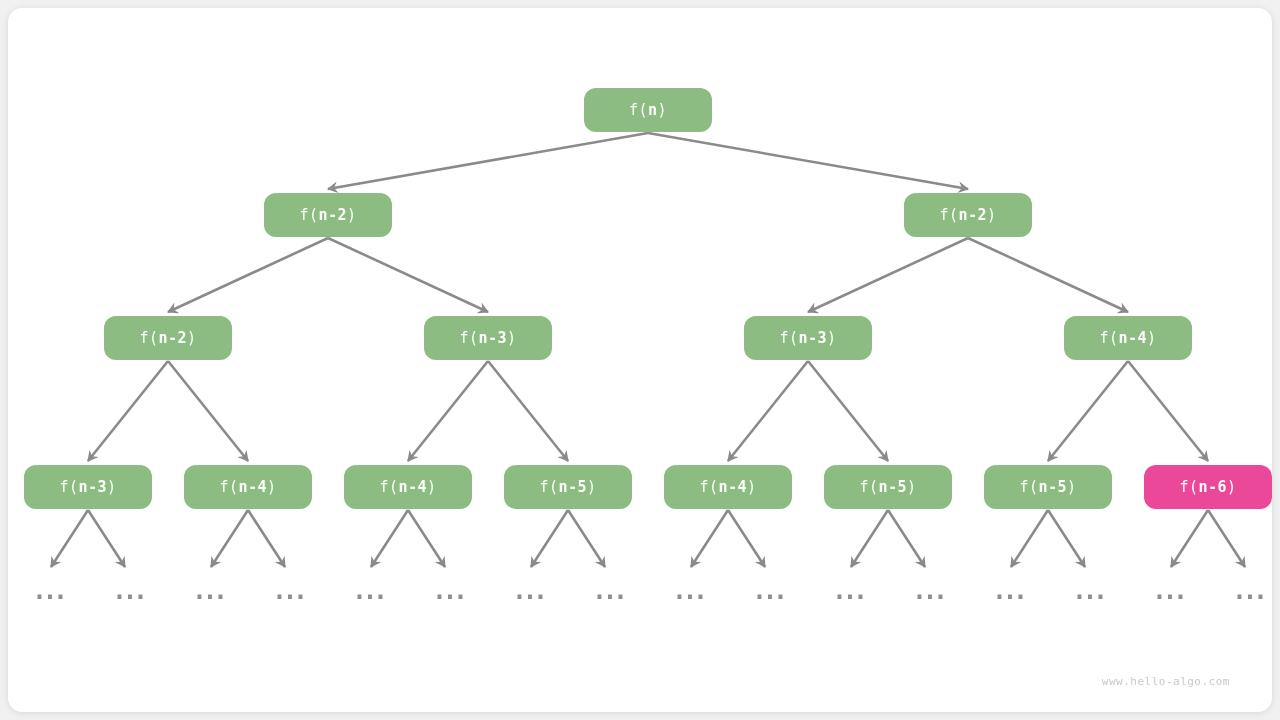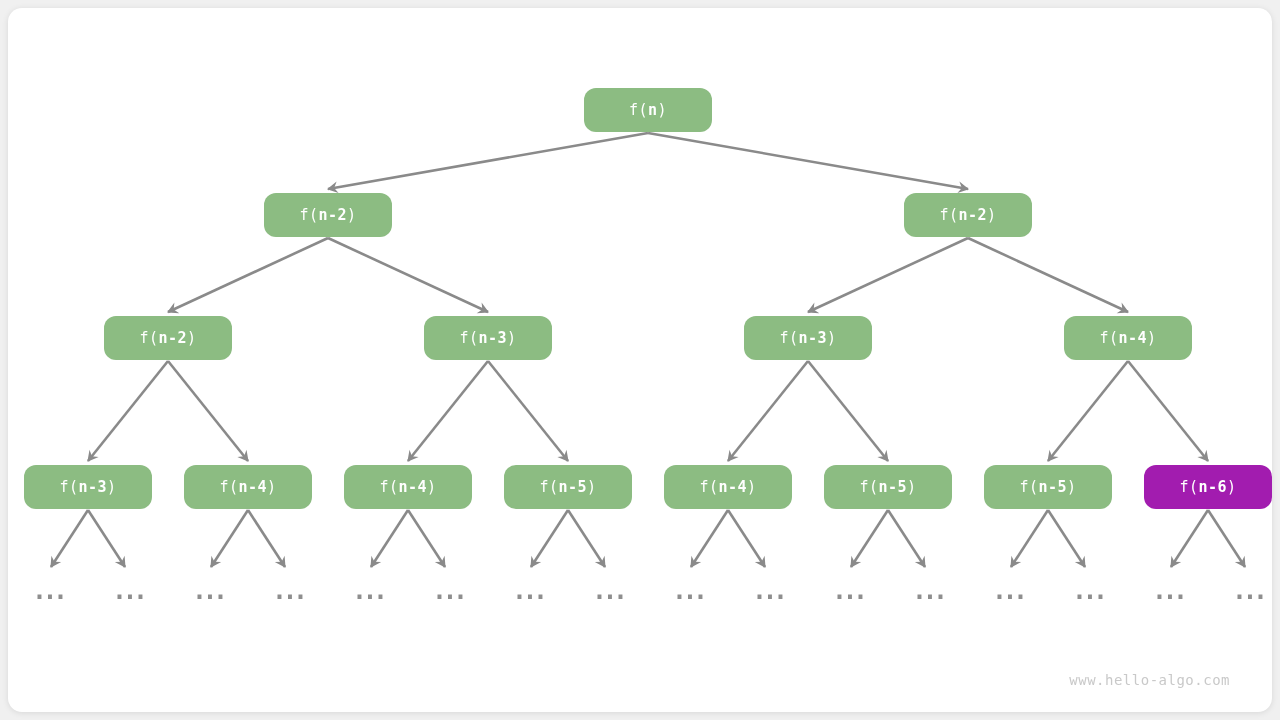--- a/index.html
+++ b/index.html
@@ -44,21 +44,21 @@
     white-space: nowrap;
     letter-spacing: 0.5px;
   }
   .node .core { font-weight: bold; }
   .node .paren { font-weight: normal; }
 
   .watermark {
     position: absolute;
     right: 42px;
     bottom: 24px;
-    font-size: 14px;
+    font-size: 11px;
     color: #c9c9c9;
     letter-spacing: 0.5px;
   }
 </style>
 </head>
 <body>
 
 <div class="card">
   <svg id="edges-svg" viewBox="0 0 1280 720" xmlns="http://www.w3.org/2000/svg">
     <defs>
@@ -126,17 +126,17 @@
       <div class="node" style="left: 416px; top: 308px; background: rgb(140, 188, 130); color: rgb(255, 255, 255);"><span class="paren">f(</span><span class="core">n-3</span><span class="paren">)</span></div>
       <div class="node" style="left: 736px; top: 308px; background: rgb(140, 188, 130); color: rgb(255, 255, 255);"><span class="paren">f(</span><span class="core">n-3</span><span class="paren">)</span></div>
       <div class="node" style="left: 1056px; top: 308px; background: rgb(140, 188, 130); color: rgb(255, 255, 255);"><span class="paren">f(</span><span class="core">n-4</span><span class="paren">)</span></div>
       <div class="node" style="left: 16px; top: 457px; background: rgb(140, 188, 130); color: rgb(255, 255, 255);"><span class="paren">f(</span><span class="core">n-3</span><span class="paren">)</span></div>
       <div class="node" style="left: 176px; top: 457px; background: rgb(140, 188, 130); color: rgb(255, 255, 255);"><span class="paren">f(</span><span class="core">n-4</span><span class="paren">)</span></div>
       <div class="node" style="left: 336px; top: 457px; background: rgb(140, 188, 130); color: rgb(255, 255, 255);"><span class="paren">f(</span><span class="core">n-4</span><span class="paren">)</span></div>
       <div class="node" style="left: 496px; top: 457px; background: rgb(140, 188, 130); color: rgb(255, 255, 255);"><span class="paren">f(</span><span class="core">n-5</span><span class="paren">)</span></div>
       <div class="node" style="left: 656px; top: 457px; background: rgb(140, 188, 130); color: rgb(255, 255, 255);"><span class="paren">f(</span><span class="core">n-4</span><span class="paren">)</span></div>
       <div class="node" style="left: 816px; top: 457px; background: rgb(140, 188, 130); color: rgb(255, 255, 255);"><span class="paren">f(</span><span class="core">n-5</span><span class="paren">)</span></div>
       <div class="node" style="left: 976px; top: 457px; background: rgb(140, 188, 130); color: rgb(255, 255, 255);"><span class="paren">f(</span><span class="core">n-5</span><span class="paren">)</span></div>
-      <div class="node" style="left: 1136px; top: 457px; background: #a21caf; color: rgb(255, 255, 255);"><span class="paren">f(</span><span class="core">n-6</span><span class="paren">)</span></div>
+      <div class="node" style="left: 1136px; top: 457px; background: #ec4899; color: rgb(255, 255, 255);"><span class="paren">f(</span><span class="core">n-6</span><span class="paren">)</span></div>
     </div>
 
   <div class="watermark">www.hello-algo.com</div>
 </div>
 
 </body></html>

